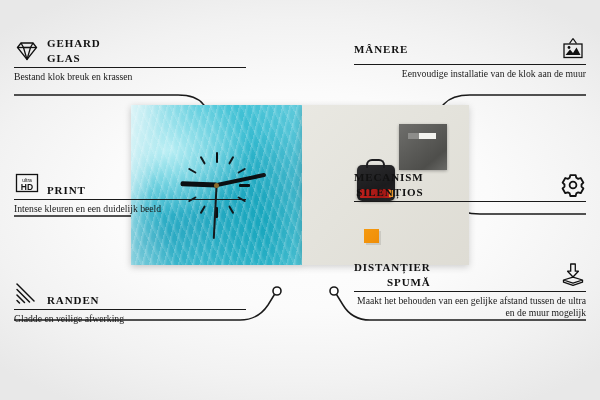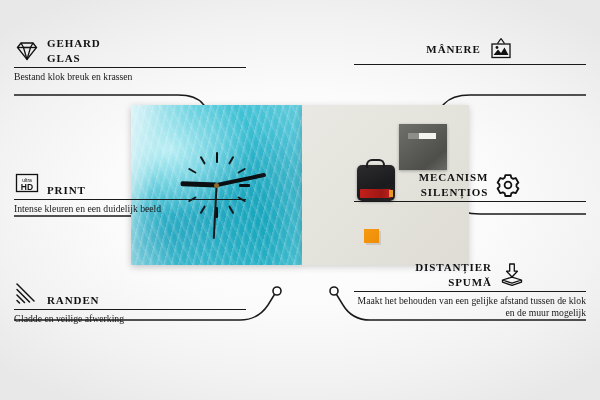--- a/index.html
+++ b/index.html
@@ -77,21 +77,21 @@
   .callout { position:absolute; width:232px; }
   .callout .head { display:flex; align-items:center; gap:7px; padding-bottom:2px; }
   .callout .title { font-size:11px; font-weight:bold; letter-spacing:.9px; line-height:14.5px; text-transform:uppercase; }
   .callout .rule { height:1.4px; background:#1a1a1a; }
   .callout .desc { font-size:9.7px; line-height:12px; padding-top:3px; color:#1a1a1a; }
 
   .callout.left { left:14px; }
   .callout.left .head { justify-content:flex-start; }
   .callout.left .title, .callout.left .desc { text-align:left; }
   .callout.right { right:14px; }
-  .callout.right .head { justify-content:center; flex-direction:row; }
+  .callout.right .head { justify-content:space-between; flex-direction:row; }
   .callout.right .title, .callout.right .desc { text-align:right; }
 
   .ico { flex:0 0 auto; width:26px; height:26px; display:block; }
   .ico svg { display:block; width:26px; height:26px; }
 
   #c-gehard   { top:36px; }
   #c-hd       { top:168px; }
   #c-randen   { top:278px; }
   #c-manere   { top:36px; }
   #c-mecanism { top:170px; }
@@ -249,20 +249,21 @@
           <g fill="none" stroke="#111" stroke-width="1.3">
         <path d="M13 2.5 L9.5 7.5 M13 2.5 L16.5 7.5"></path>
         <rect x="4" y="8" width="18" height="13.5"></rect>
         <path d="M5.5 19 L10 13.5 L13 17 L16.5 11.5 L20.5 19 Z" fill="#111" stroke="none"></path>
         <circle cx="9" cy="11.5" r="1.4" fill="#111" stroke="none"></circle>
       </g>
         </svg>
     </span>
   </div>
   <div class="rule"></div>
+  <div class="desc">Eenvoudige installatie van de klok aan de muur</div>
 </div>
 
 <div class="callout right" id="c-mecanism">
   <div class="head">
     <span class="title">
       <span>MECANISM</span><br><span>SILENȚIOS</span>
     </span>
     <span class="ico">
       <svg viewBox="0 0 26 26">
           <g fill="none" stroke="#111" stroke-width="1.8" stroke-linejoin="round">
@@ -284,14 +285,14 @@
       <svg viewBox="0 0 26 26">
           <g fill="none" stroke="#111" stroke-width="1.3" stroke-linejoin="round">
         <path d="M10.7 2 h4.6 v7.2 h3.1 L13 15 L7.6 9.2 h3.1 Z"></path>
         <path d="M13 15.2 L22.5 18 L13 21.2 L3.5 18 Z"></path>
         <path d="M3.5 18 v2.2 L13 23.4 L22.5 20.2 V18"></path>
       </g>
         </svg>
     </span>
   </div>
   <div class="rule"></div>
-  <div class="desc">Maakt het behouden van een gelijke afstand tussen de klok en de muur mogelijk</div>
+  <div class="desc">Maakt het behouden van een gelijke afstand tussen de ultra en de muur mogelijk</div>
 </div>
 
 </body></html>

